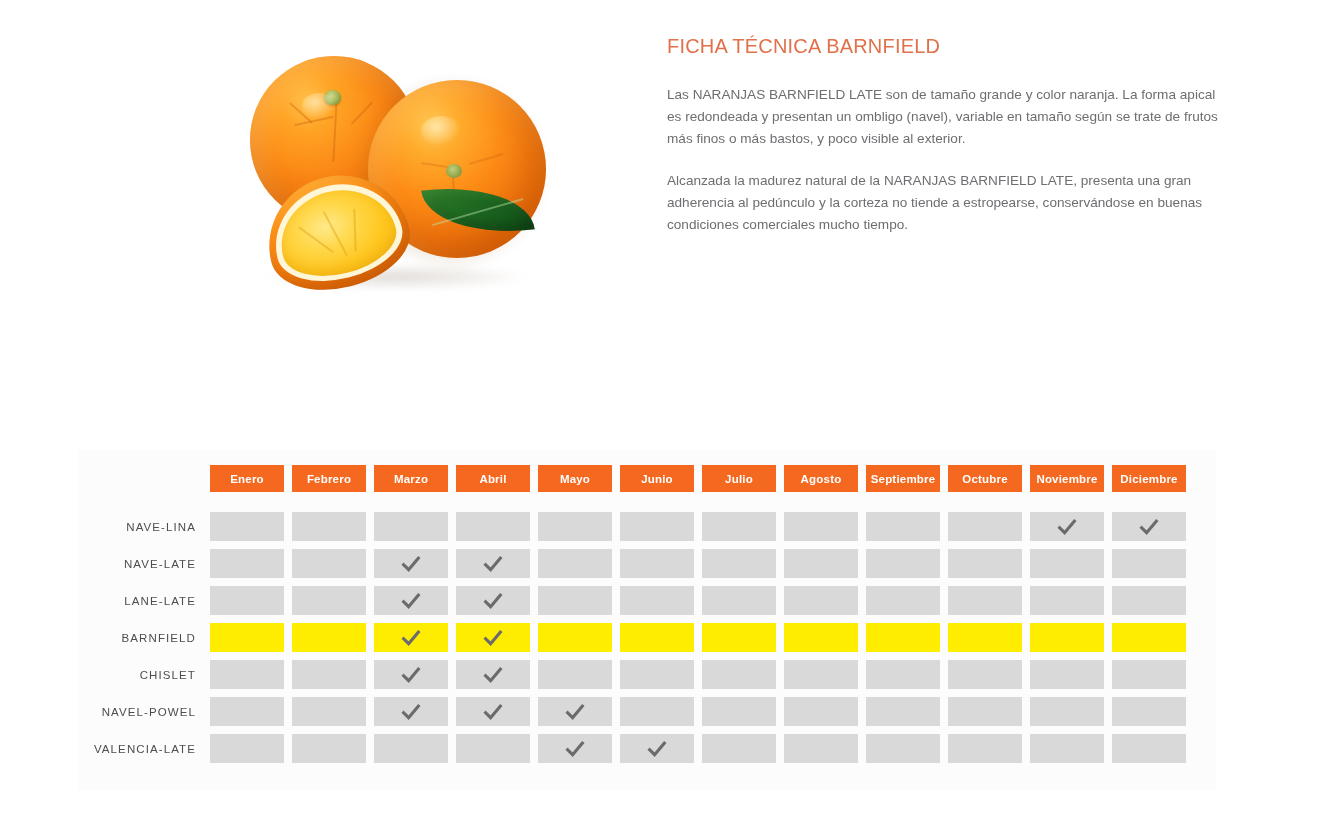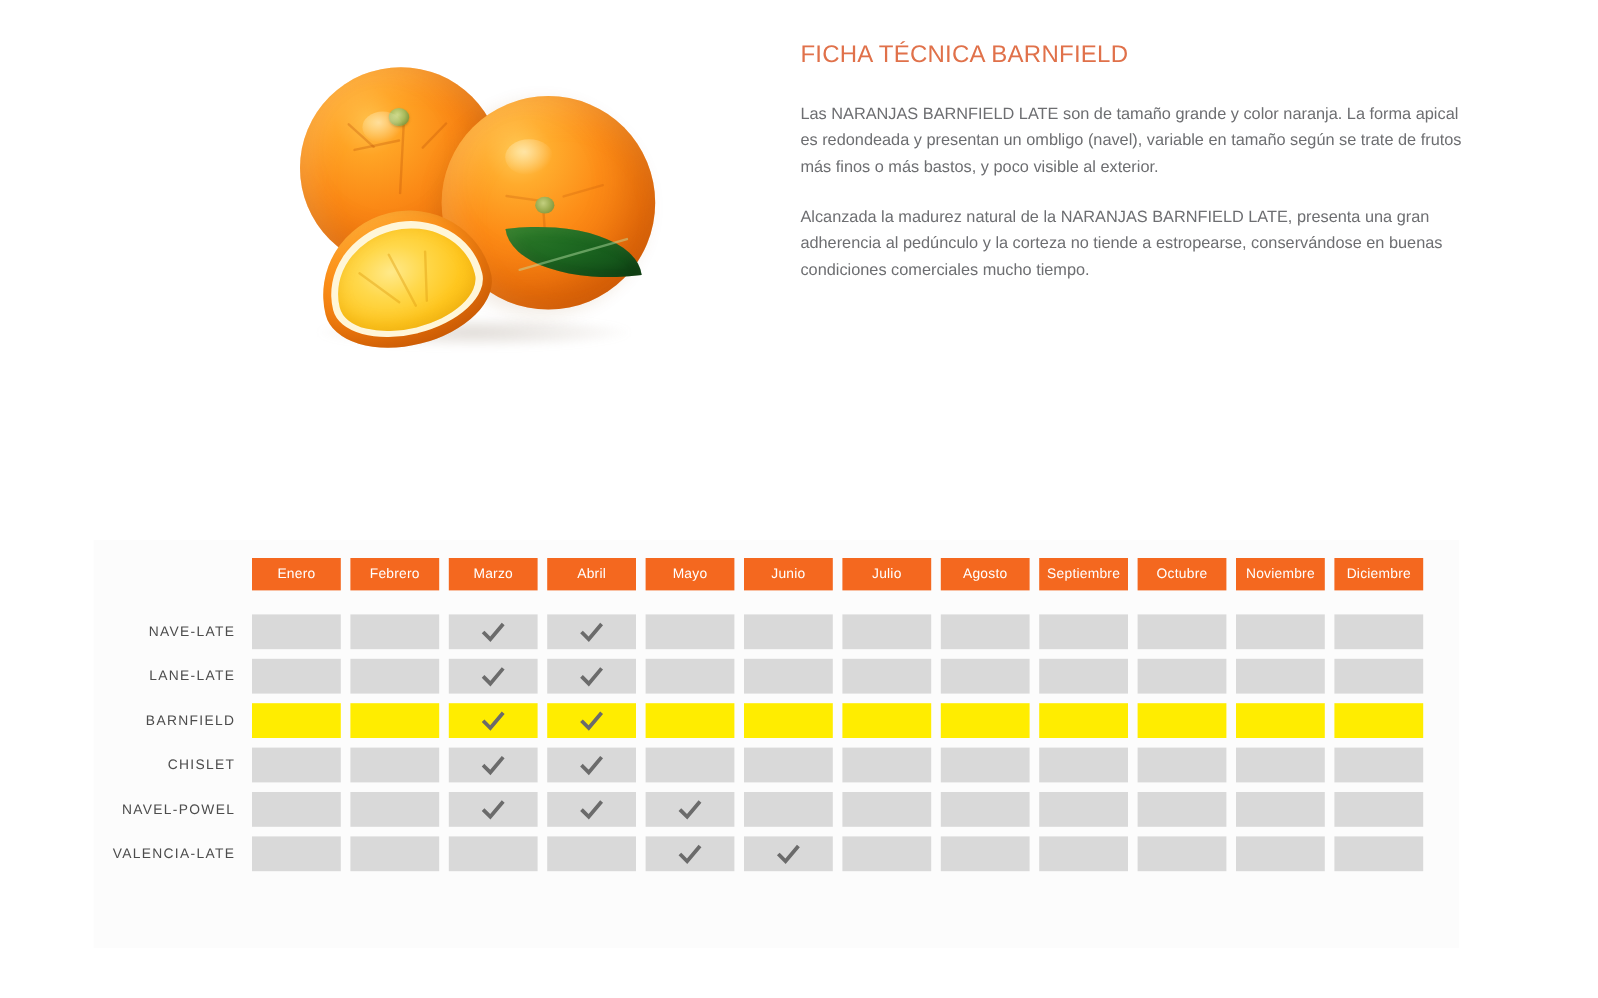--- a/index.html
+++ b/index.html
@@ -260,21 +260,21 @@
   }
 
   .month-cell {
     flex: 0 0 74px;
     width: 74px;
     height: 27px;
     margin-right: 8px;
     background: #f4681f;
     color: #ffffff;
     font-size: 11.5px;
-    font-weight: normal;
+    font-weight: bold;
     letter-spacing: .2px;
     display: flex;
     align-items: center;
     justify-content: center;
     white-space: nowrap;
   }
   .month-cell:last-child { margin-right: 0; }
 
   .data-cell {
     flex: 0 0 74px;
@@ -363,20 +363,43 @@
         <div class="month-cell">Mayo</div>
         <div class="month-cell">Junio</div>
         <div class="month-cell">Julio</div>
         <div class="month-cell">Agosto</div>
         <div class="month-cell">Septiembre</div>
         <div class="month-cell">Octubre</div>
         <div class="month-cell">Noviembre</div>
         <div class="month-cell">Diciembre</div>
       </div>
       <div class="variety-row">
+        <div class="row-label-cell">NAVE-LINA</div>
+        <div class="data-cell"></div>
+        <div class="data-cell"></div>
+        <div class="data-cell"></div>
+        <div class="data-cell"></div>
+        <div class="data-cell"></div>
+        <div class="data-cell"></div>
+        <div class="data-cell"></div>
+        <div class="data-cell"></div>
+        <div class="data-cell"></div>
+        <div class="data-cell"></div>
+        <div class="data-cell">
+          <svg class="check-icon" viewBox="0 0 24 24">
+            <path d="M4 12.8 L9.4 18.2 L20 5.6"></path>
+          </svg>
+        </div>
+        <div class="data-cell">
+          <svg class="check-icon" viewBox="0 0 24 24">
+            <path d="M4 12.8 L9.4 18.2 L20 5.6"></path>
+          </svg>
+        </div>
+      </div>
+      <div class="variety-row">
         <div class="row-label-cell">NAVE-LATE</div>
         <div class="data-cell"></div>
         <div class="data-cell"></div>
         <div class="data-cell">
           <svg class="check-icon" viewBox="0 0 24 24">
             <path d="M4 12.8 L9.4 18.2 L20 5.6"></path>
           </svg>
         </div>
         <div class="data-cell">
           <svg class="check-icon" viewBox="0 0 24 24">

